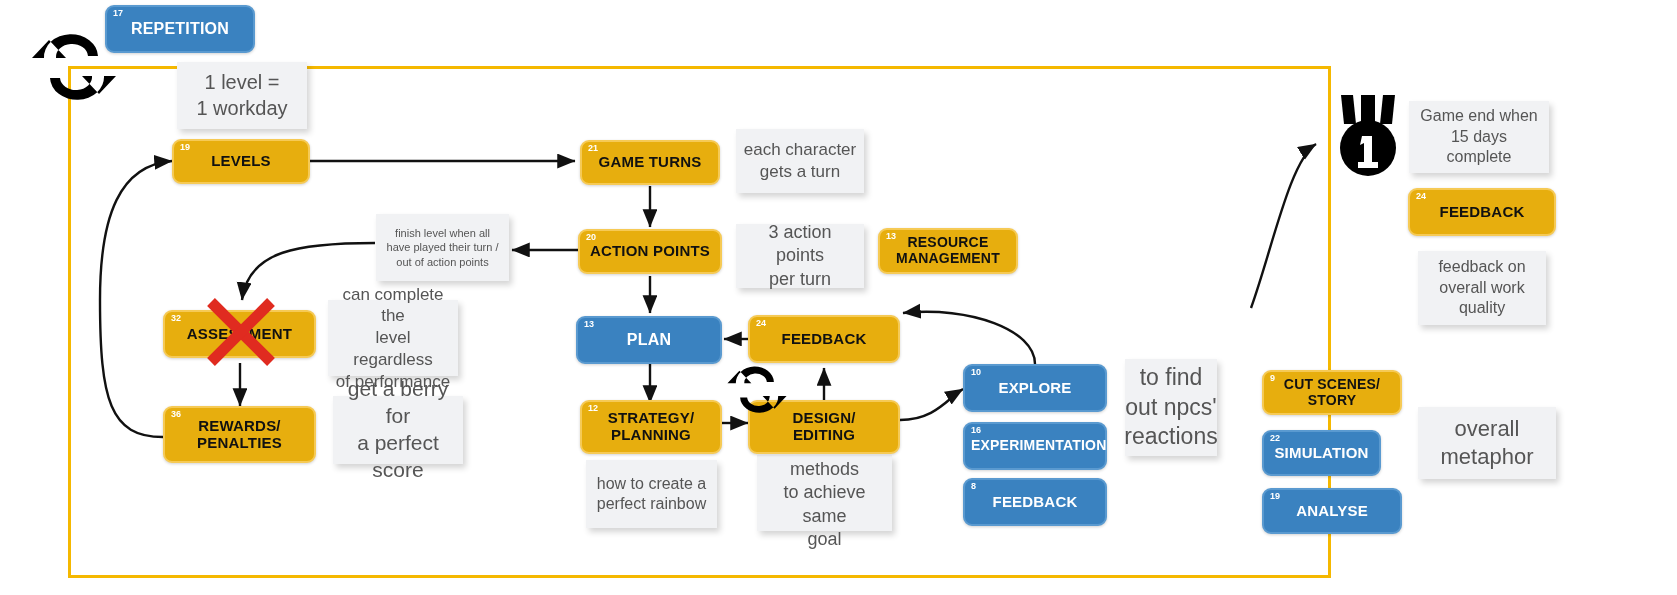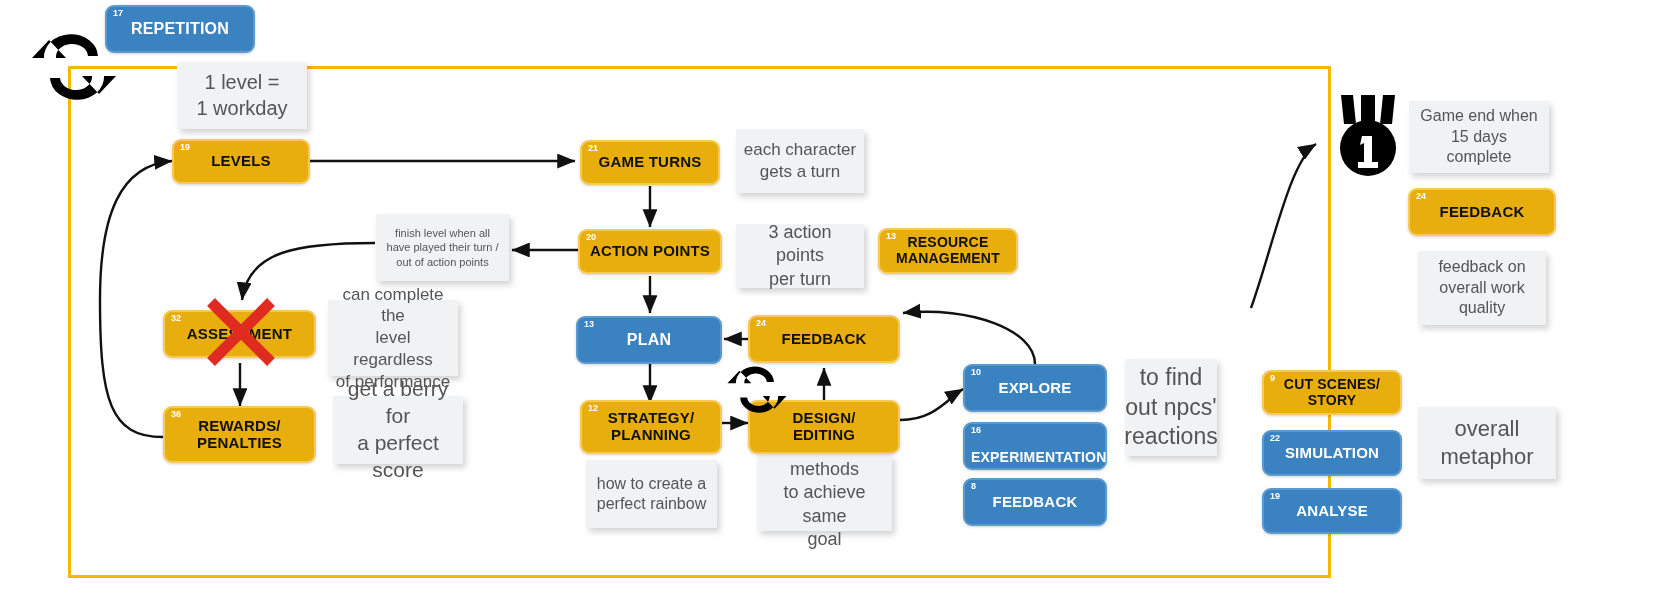--- a/index.html
+++ b/index.html
@@ -242,42 +242,42 @@
     <span class="badge"></span>
     <span class="label">DESIGN/
 EDITING</span>
   </div>
 
   <div class="node blue" style="left:963px; top:364px; width:144px; height:48px; font-size:15px;">
     <span class="badge">10</span>
     <span class="label">EXPLORE</span>
   </div>
 
-  <div class="node blue" style="left:963px; top:422px; width:144px; height:48px; font-size:14px;align-items:flex-end;">
+  <div class="node blue" style="left:963px; top:422px; width:144px; height:48px; font-size:14px;">
     <span class="badge">16</span>
     <span class="label">EXPERIMENTATION</span>
   </div>
 
   <div class="node blue" style="left:963px; top:478px; width:144px; height:48px; font-size:15px;">
     <span class="badge">8</span>
     <span class="label">FEEDBACK</span>
   </div>
 
   <div class="node yellow" style="left:1408px; top:188px; width:148px; height:48px; font-size:15px;">
     <span class="badge">24</span>
     <span class="label">FEEDBACK</span>
   </div>
 
   <div class="node yellow" style="left:1262px; top:370px; width:140px; height:45px; font-size:14px; white-space:pre-line;">
     <span class="badge">9</span>
     <span class="label">CUT SCENES/
 STORY</span>
   </div>
 
-  <div class="node blue" style="left:1262px; top:430px; width:140px; height:46px; font-size:15px;justify-content:center;">
+  <div class="node blue" style="left:1262px; top:430px; width:119px; height:46px; font-size:15px;justify-content:center;">
     <span class="badge">22</span>
     <span class="label">SIMULATION</span>
   </div>
 
   <div class="node blue" style="left:1262px; top:488px; width:140px; height:46px; font-size:15px;">
     <span class="badge">19</span>
     <span class="label">ANALYSE</span>
   </div>
 
   <div class="note" style="left:177px; top:62px; width:130px; height:67px; font-size:20px; white-space:pre-line;">

